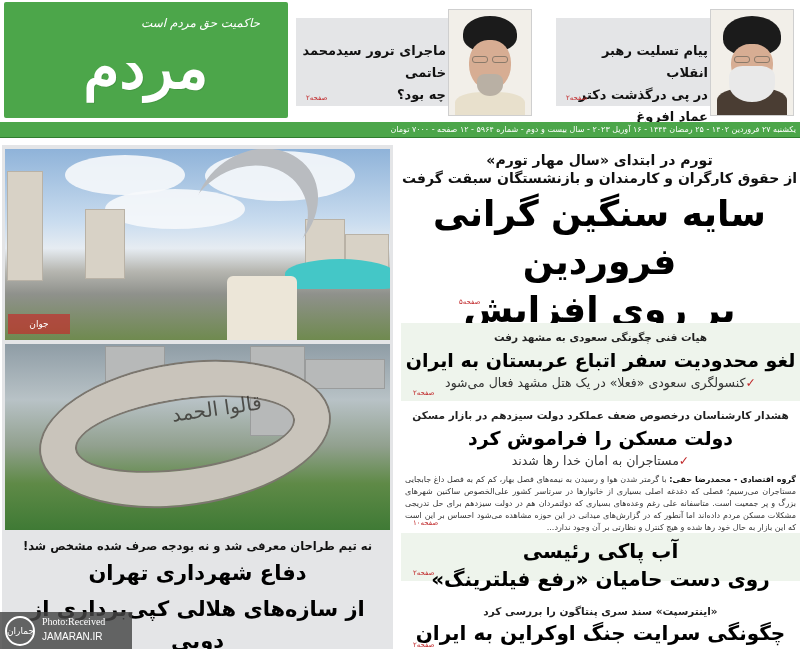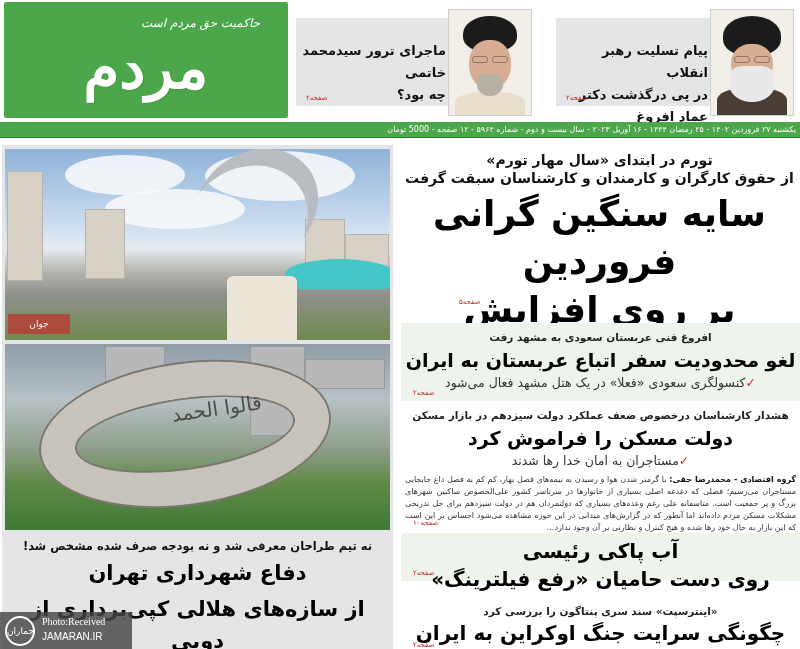--- a/index.html
+++ b/index.html
@@ -145,21 +145,21 @@
       </div>
     </div>
     <div class="text">
       <div>ماجرای ترور سیدمحمد خاتمی</div>
       <div>چه بود؟</div>
     </div>
     <div class="ref">صفحه۲</div>
   </div>
 </div>
 
-<div class="dateline">یکشنبه ۲۷ فروردین ۱۴۰۲ - ۲۵ رمضان ۱۴۴۴ - ۱۶ آوریل ۲۰۲۳ - سال بیست و دوم - شماره ۵۹۶۴ - ۱۲ صفحه - 5000 تومان</div>
+<div class="dateline">یکشنبه ۲۷ فروردین ۱۴۰۲ - ۲۵ رمضان ۱۴۴۴ - ۱۶ آوریل ۲۰۲۳ - سال بیست و دوم - شماره ۵۹۶۴ - ۱۲ صفحه - ۷۰۰۰ تومان</div>
 
 <div class="photo-col">
   <div class="photo-1">
     <div class="cloud" style="left:60px;top:6px;width:120px;height:40px;"></div>
     <div class="cloud" style="left:200px;top:2px;width:150px;height:50px;"></div>
     <div class="cloud" style="left:100px;top:40px;width:140px;height:40px;"></div>
     <div class="bldg" style="left:2px;top:22px;width:36px;height:110px;"></div>
     <div class="bldg" style="left:80px;top:60px;width:40px;height:70px;"></div>
     <div class="bldg" style="left:300px;top:70px;width:40px;height:50px;"></div>
     <div class="bldg" style="left:340px;top:85px;width:44px;height:40px;"></div>
@@ -184,28 +184,28 @@
 
 <div class="credit">
   <div class="logo-circle">جماران</div>
   <div class="l1">Photo:Received</div>
   <div class="l2">JAMARAN.IR</div>
 </div>
 
 <div class="news-col">
   <div class="lead">
     <div class="k1">تورم در ابتدای «سال مهار تورم»</div>
-    <div class="k2">از حقوق کارگران و کارمندان و کارشناسان سبقت گرفت</div>
+    <div class="k2">از حقوق کارگران و کارمندان و بازنشستگان سبقت گرفت</div>
     <div class="t1">سایه سنگین گرانی فروردین</div>
     <div class="t2">بر روی افزایش دستمزدها</div>
     <div class="ref" style="left:14px;bottom:11px;padding-left:46px;">صفحه۵</div>
   </div>
 
   <div class="story green s-saudi">
-    <div class="kicker">افروغ فنی عربستان سعودی به مشهد رفت</div>
+    <div class="kicker">هیات فنی چگونگی سعودی به مشهد رفت</div>
     <div class="title">لغو محدودیت سفر اتباع عربستان به ایران</div>
     <div class="sub"><span class="check">✓</span><span>کنسولگری سعودی «فعلا» در یک هتل مشهد فعال می‌شود</span></div>
     <div class="ref" style="left:12px;bottom:4px;">صفحه۲</div>
   </div>
 
   <div class="story s-housing">
     <div class="kicker">هشدار کارشناسان درخصوص ضعف عملکرد دولت سیزدهم در بازار مسکن</div>
     <div class="title">دولت مسکن را فراموش کرد</div>
     <div class="sub"><span class="check">✓</span><span>مستاجران به امان خدا رها شدند</span></div>
     <div class="body"><b>گروه اقتصادی - محمدرضا حقی:</b> <span>با گرمتر شدن هوا و رسیدن به نیمه‌های فصل بهار، کم کم به فصل داغ جابجایی مستاجران می‌رسیم؛ فصلی که دغدغه اصلی بسیاری از خانوارها در سرتاسر کشور علی‌الخصوص ساکنین شهرهای بزرگ و پر جمعیت است. متاسفانه علی رغم وعده‌های بسیاری که دولتمردان هم در دولت سیزدهم برای حل تدریجی مشکلات مسکن مردم داده‌اند اما آنطور که در گزارش‌های میدانی در این حوزه مشاهده می‌شود احساس بر این است که این بازار به حال خود رها شده و هیچ کنترل و نظارتی بر آن وجود ندارد...</span></div>

